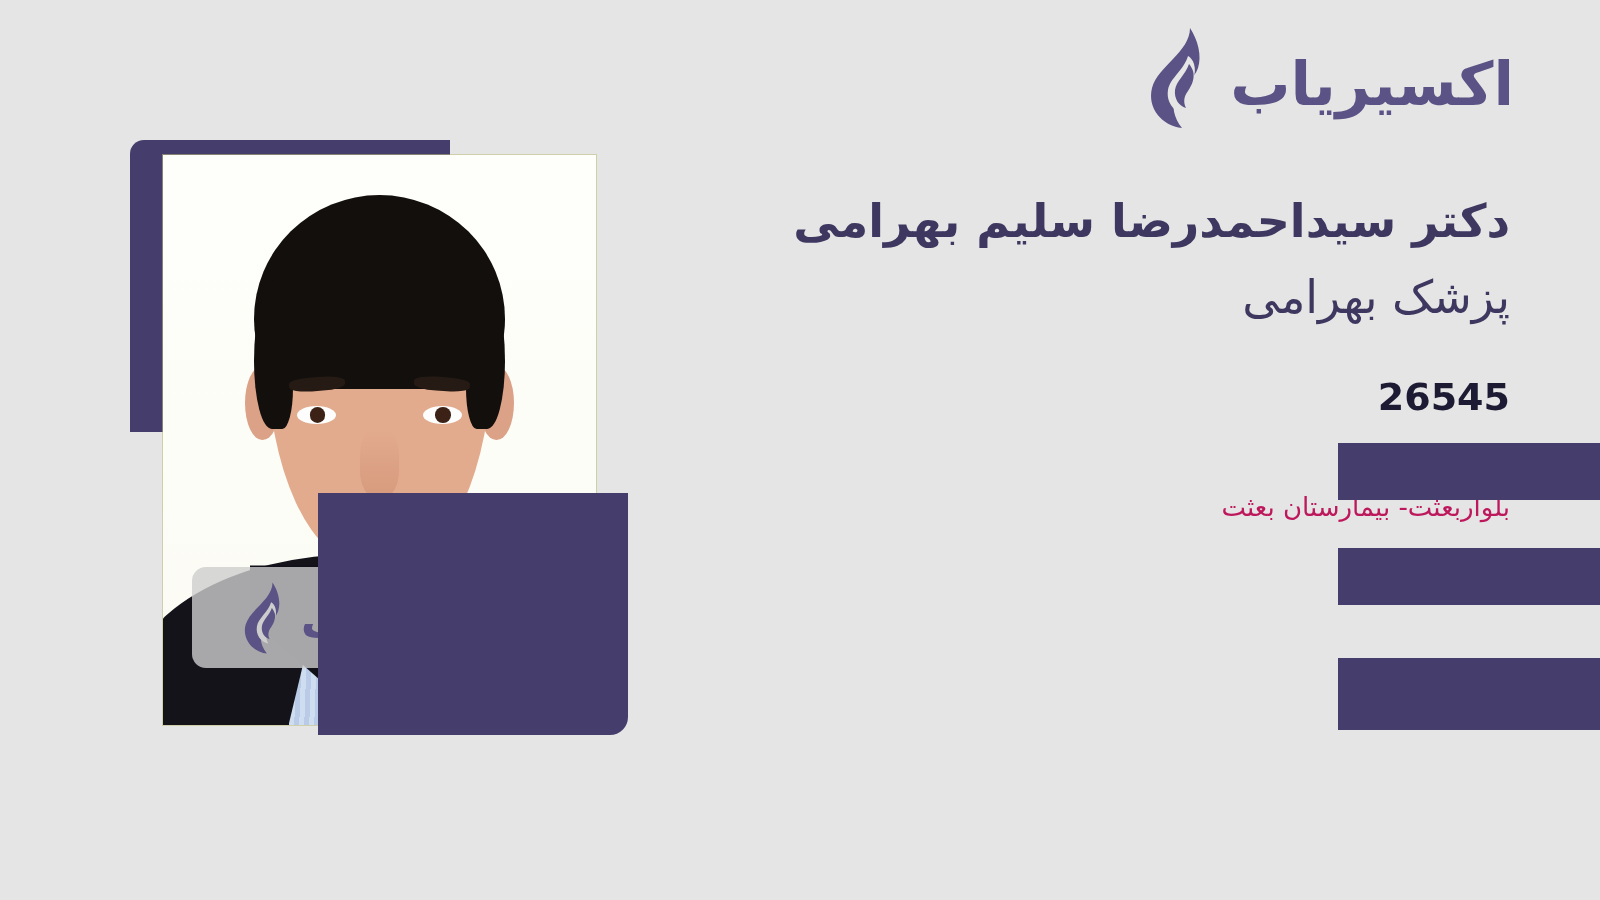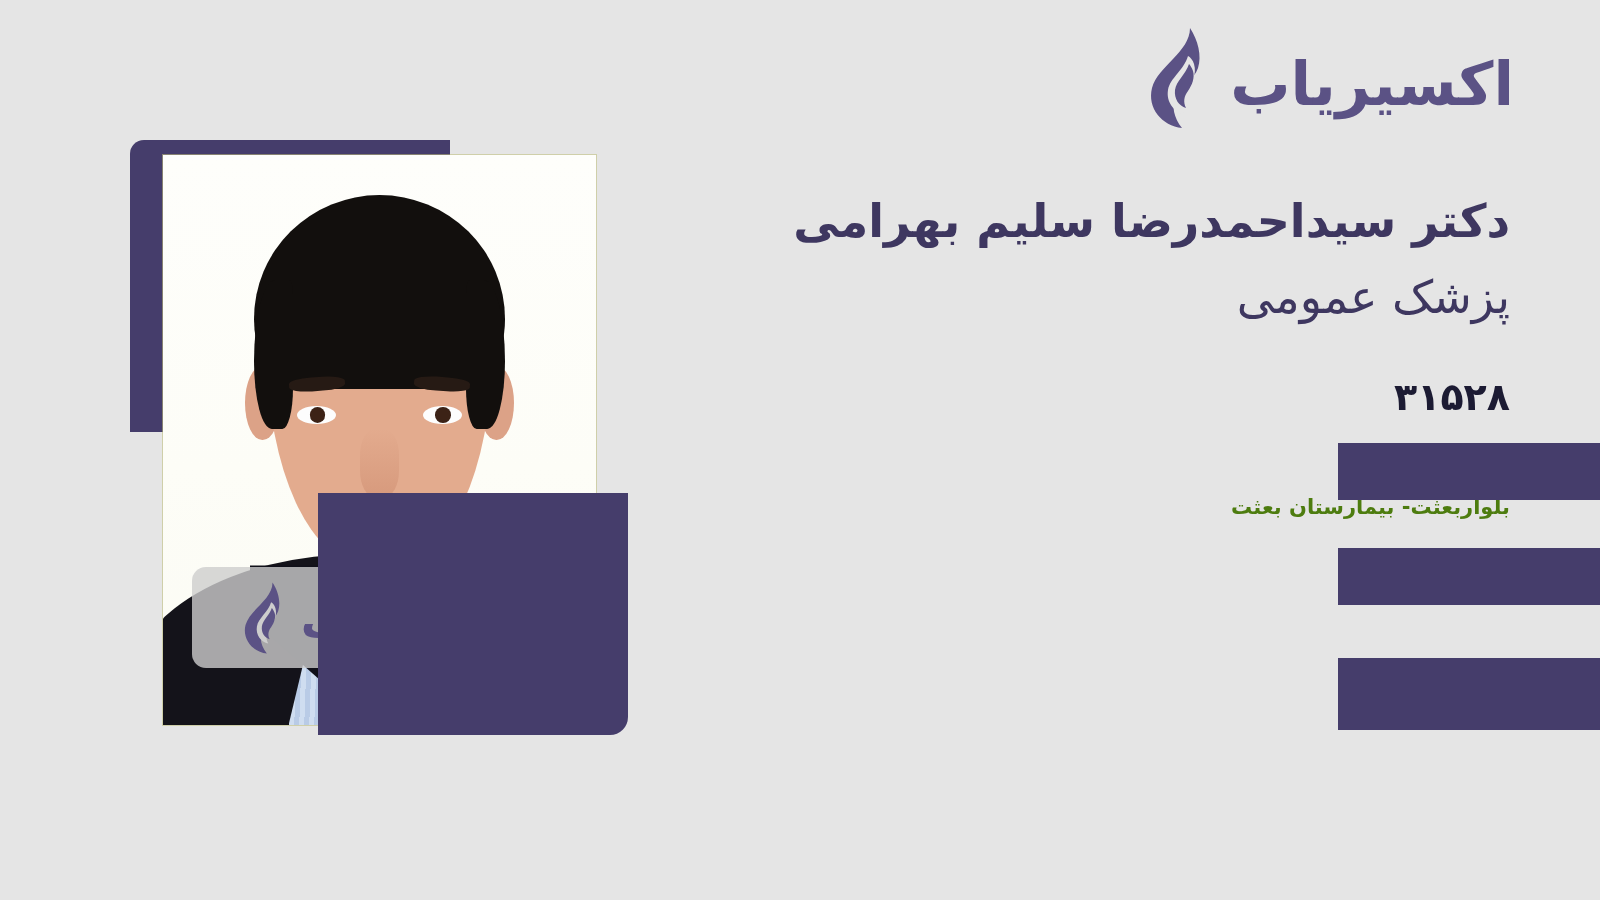--- a/index.html
+++ b/index.html
@@ -290,23 +290,23 @@
   }
   .address-row {
     margin-top: 52px;
     height: 58px;
     display: flex;
     align-items: center;
     direction: rtl;
   }
   .address-text {
     font-family: "DejaVu Sans", sans-serif;
-    font-size: 21px;
-    font-weight: 700;
-    color: #4d7c0f;
+    font-size: 26px;
+    font-weight: 400;
+    color: #be185d;
     direction: rtl;
     white-space: nowrap;
   }
 
   
   .edge-bar {
     position: absolute;
     background: #453d6b;
     right: 0;
   }
@@ -365,24 +365,24 @@
           </svg>
         </span>
       </div>
     </div>
 
     <div class="deco-front"></div>
   </div>
 
   <div class="info">
     <h1 class="doctor-name">دکتر سیداحمدرضا سلیم بهرامی</h1>
-    <div class="specialty">پزشک عمومی</div>
+    <div class="specialty">پزشک بهرامی</div>
 
     <div class="license-row">
-      <span class="license-number">۳۱۵۲۸</span>
+      <span class="license-number">26545</span>
     </div>
 
     <div class="address-row">
       <span class="address-text">بلواربعثت- بیمارستان بعثت</span>
     </div>
   </div>
 
   <div class="edge-bar b1"></div>
   <div class="edge-bar b2"></div>
   <div class="edge-bar b3"></div>

